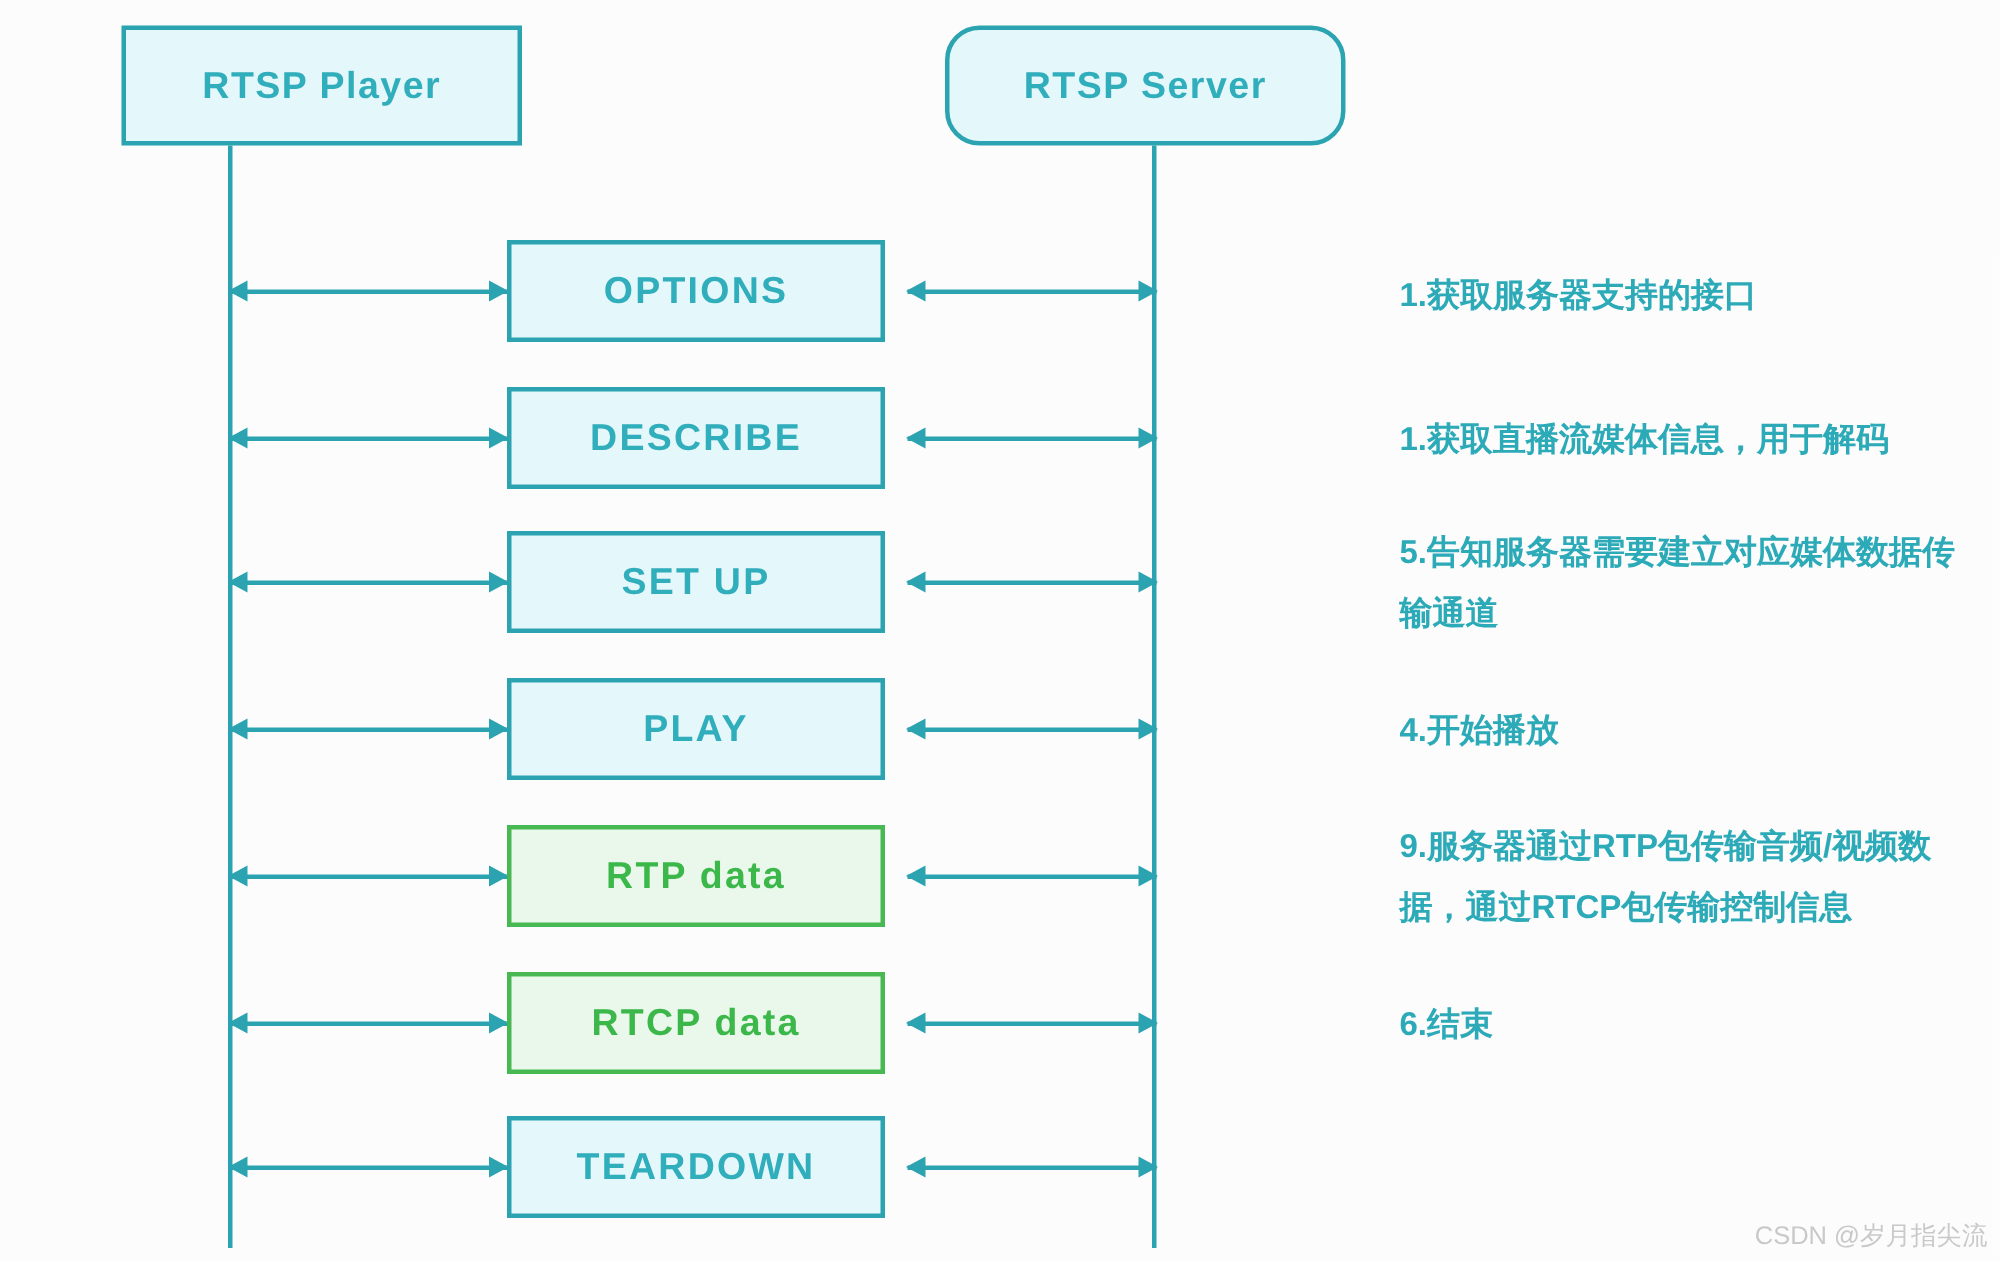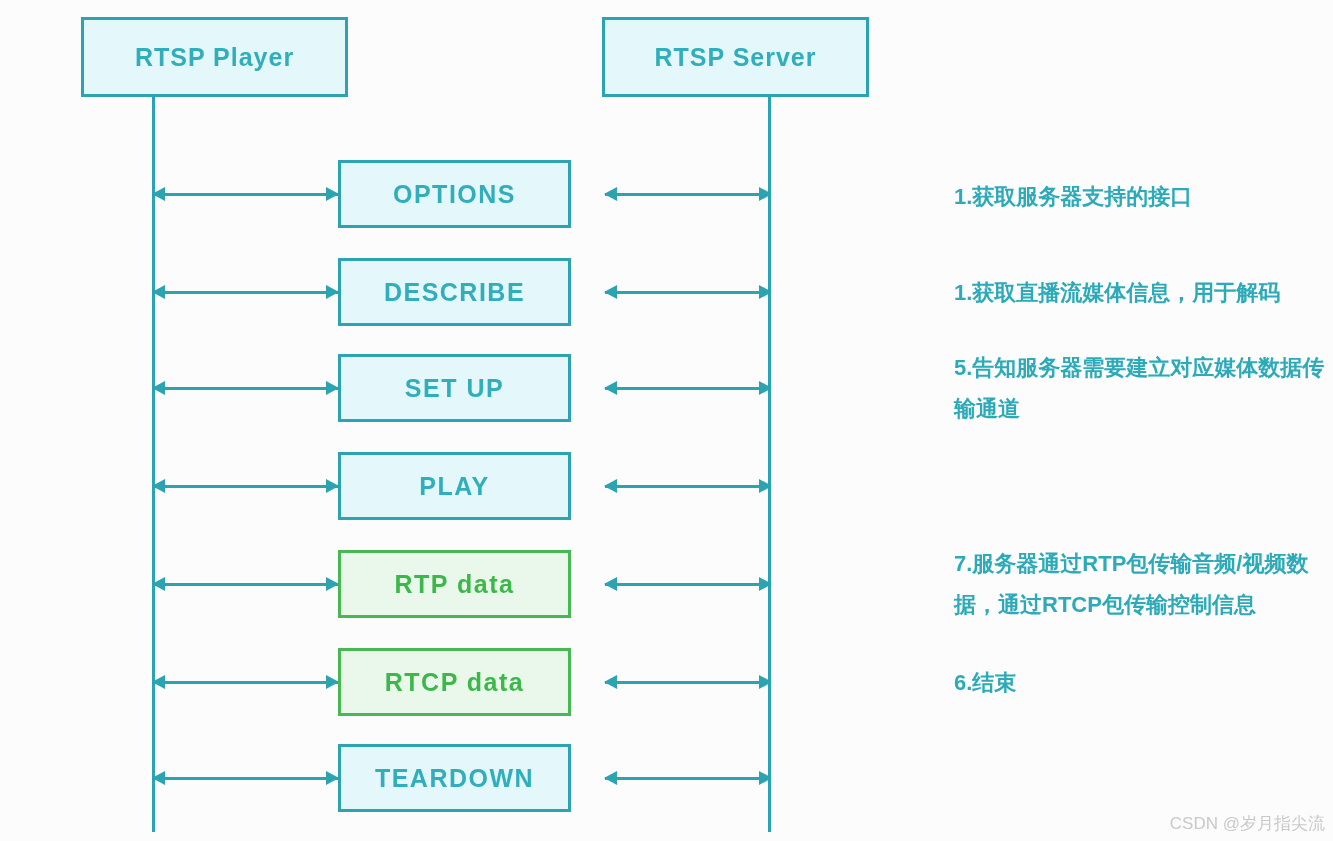--- a/index.html
+++ b/index.html
@@ -24,34 +24,34 @@
   }
   
   .actor-box{
     position:absolute;top:17px;width:267px;height:80px;
     box-sizing:border-box;border:3px solid var(--teal);
     background:var(--cyan-fill);
     display:flex;align-items:center;justify-content:center;
     color:var(--teal-text);font-size:25px;font-weight:bold;letter-spacing:1px;
   }
   .actor-player{left:37px;margin-left:44px;}
-  .actor-server{left:602px;}
+  .actor-server{left:630px;border-radius:23px;}
   
   .lifeline{
     position:absolute;top:97px;width:3px;height:735px;
     background:var(--teal);
   }
   .lifeline-left{left:152px;}
   .lifeline-right{left:768px;}
   
   .msg-row{position:absolute;left:0;width:100%;height:68px;}
   .r0{top:160px}.r1{top:258px}.r2{top:354px}.r3{top:452px}
   .r4{top:550px}.r5{top:648px}.r6{top:744px}
   .msg-box{
-    position:absolute;left:338px;top:0;width:233px;height:68px;
+    position:absolute;left:338px;top:0;width:252px;height:68px;
     box-sizing:border-box;border:3px solid var(--teal);
     background:var(--cyan-fill);
     display:flex;align-items:center;justify-content:center;
     color:var(--teal-text);font-size:25px;font-weight:bold;letter-spacing:1.5px;
   }
   .msg-row.green .msg-box{
     border-color:var(--green);
     background:var(--green-fill);
     color:var(--green-text);
     text-align:right;
@@ -72,21 +72,21 @@
     border-color:transparent var(--teal) transparent transparent;
   }
   .arrow::after{
     right:-1px;
     border-width:7px 0 7px 13px;
     border-color:transparent transparent transparent var(--teal);
   }
   
   .note{
     position:absolute;left:933px;width:378px;
-    color:var(--note);font-size:22px;font-weight:bold;line-height:41px;margin-left:21px;
+    color:var(--note);font-size:22px;font-weight:bold;line-height:41px;
   }
   .n0{top:176px}.n1{top:272px}.n2{top:347px}
   .n3{top:466px}.n4{top:543px}.n5{top:662px}
   
   .watermark{
     position:absolute;right:8px;bottom:6px;
     color:var(--watermark);font-size:17px;font-weight:normal;margin-top:21px;
   }
 </style>
 </head>
@@ -156,18 +156,19 @@
     <div class="arrow arrow-left"></div>
     <div class="msg-box">
       <span>TEARDOWN</span>
     </div>
     <div class="arrow arrow-right"></div>
   </div>
 
   <div class="note n0">1.获取服务器支持的接口</div>
   <div class="note n1">1.获取直播流媒体信息，用于解码</div>
   <div class="note n2">5.告知服务器需要建立对应媒体数据传输通道</div>
-  <div class="note n4">7.服务器通过RTP包传输音频/视频数据，通过RTCP包传输控制信息</div>
+  <div class="note n3">4.开始播放</div>
+  <div class="note n4">9.服务器通过RTP包传输音频/视频数据，通过RTCP包传输控制信息</div>
   <div class="note n5">6.结束</div>
 
   <div class="watermark">CSDN @岁月指尖流</div>
 
 </div>
 
 </body></html>

